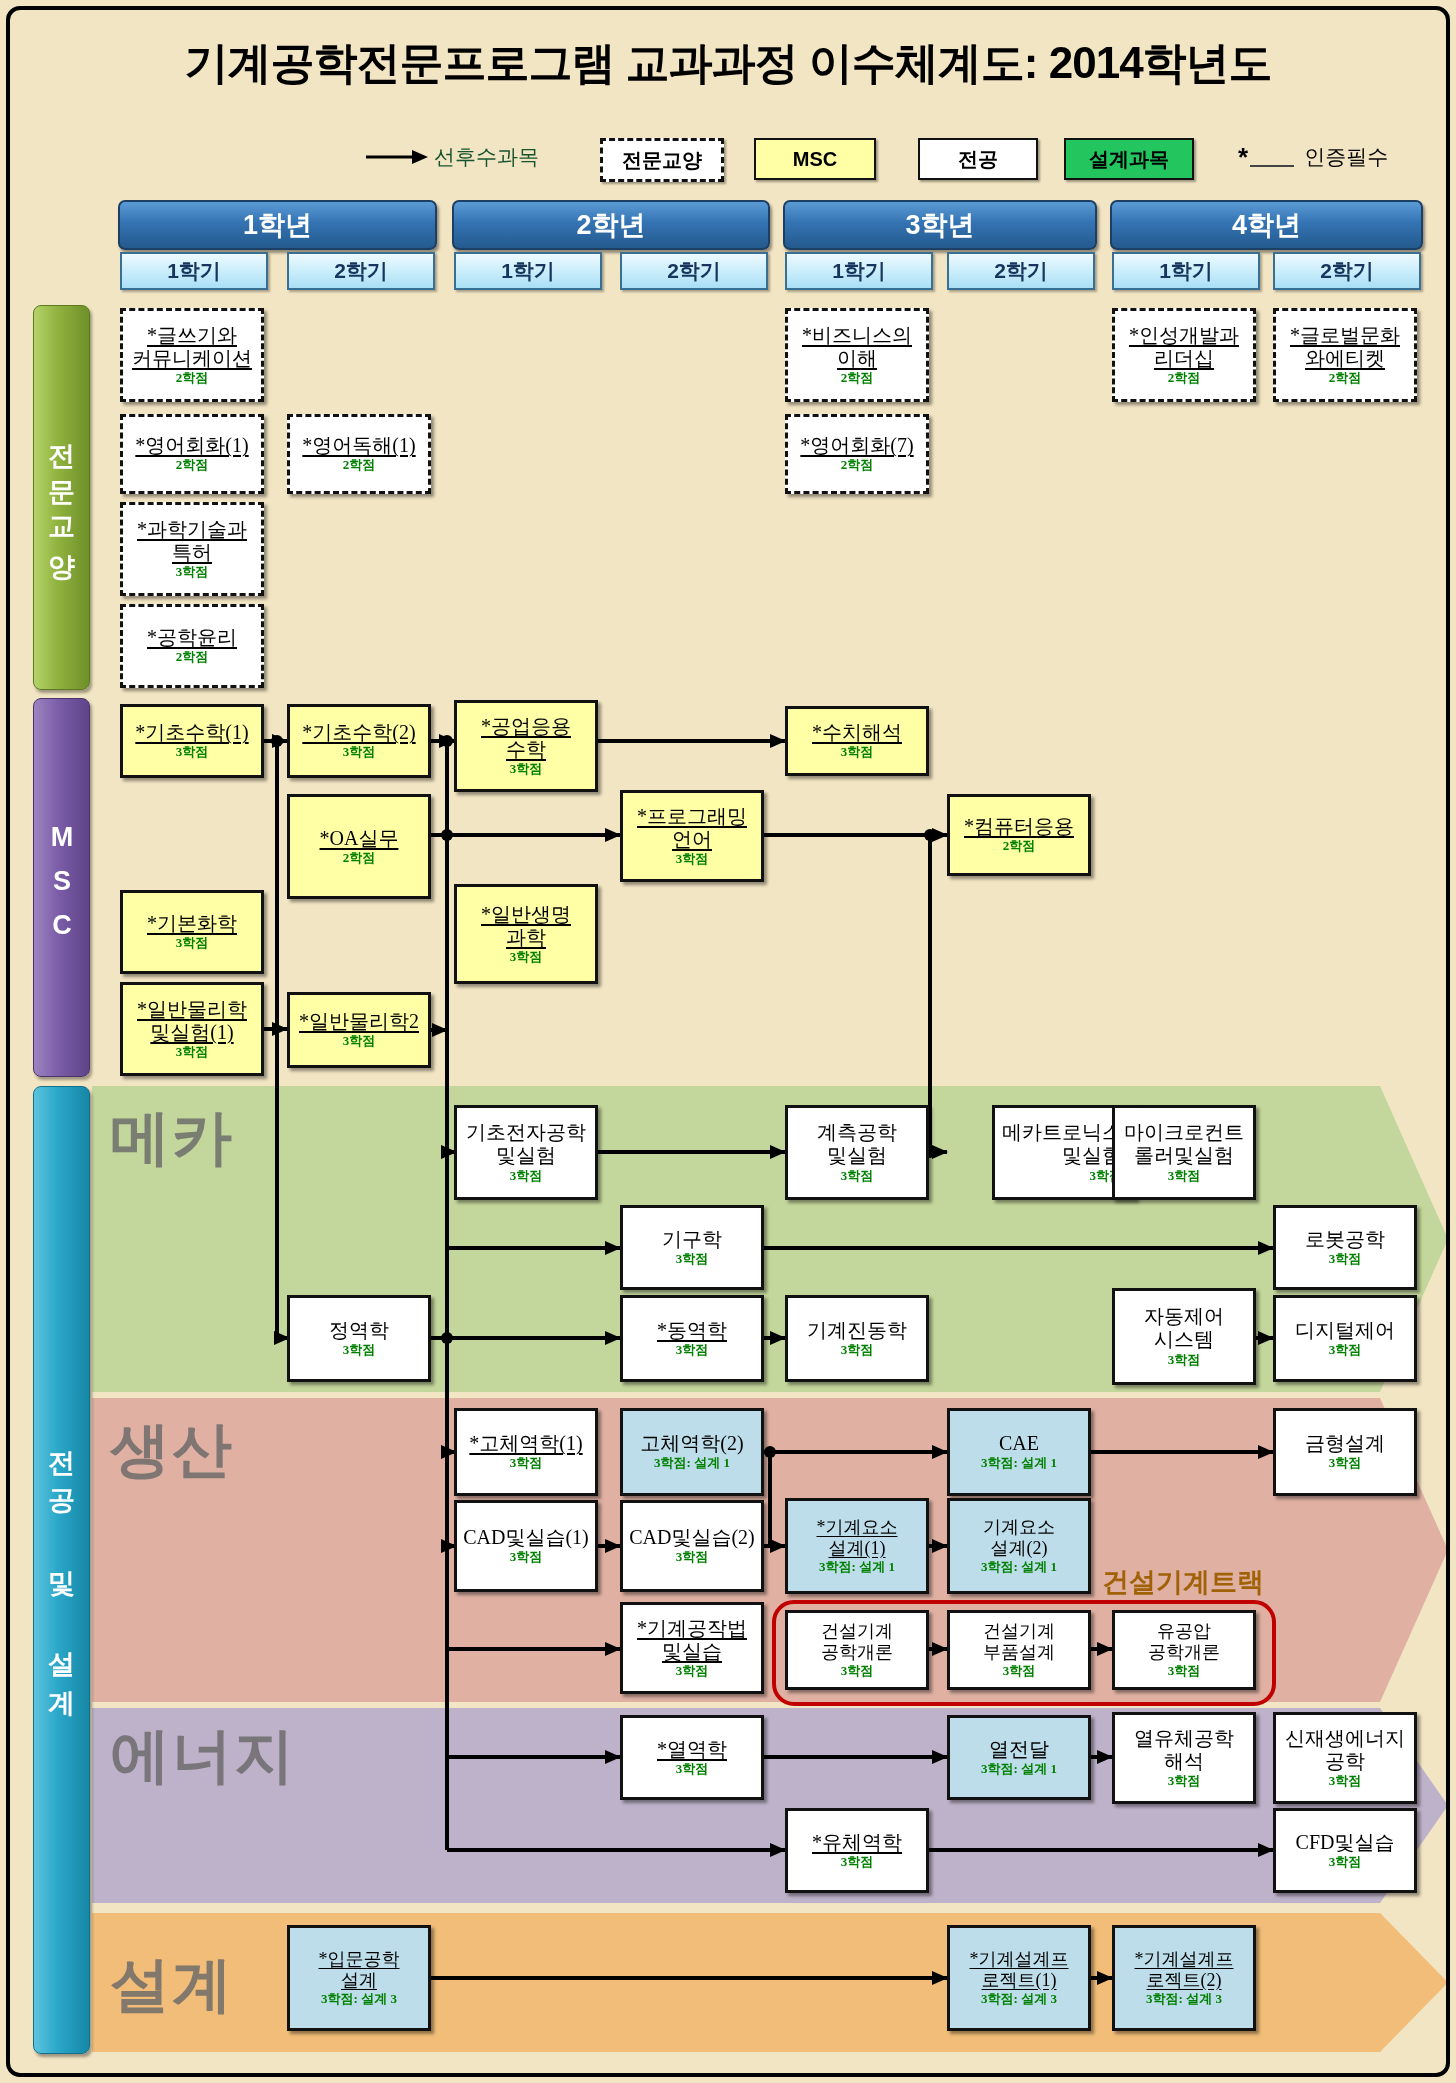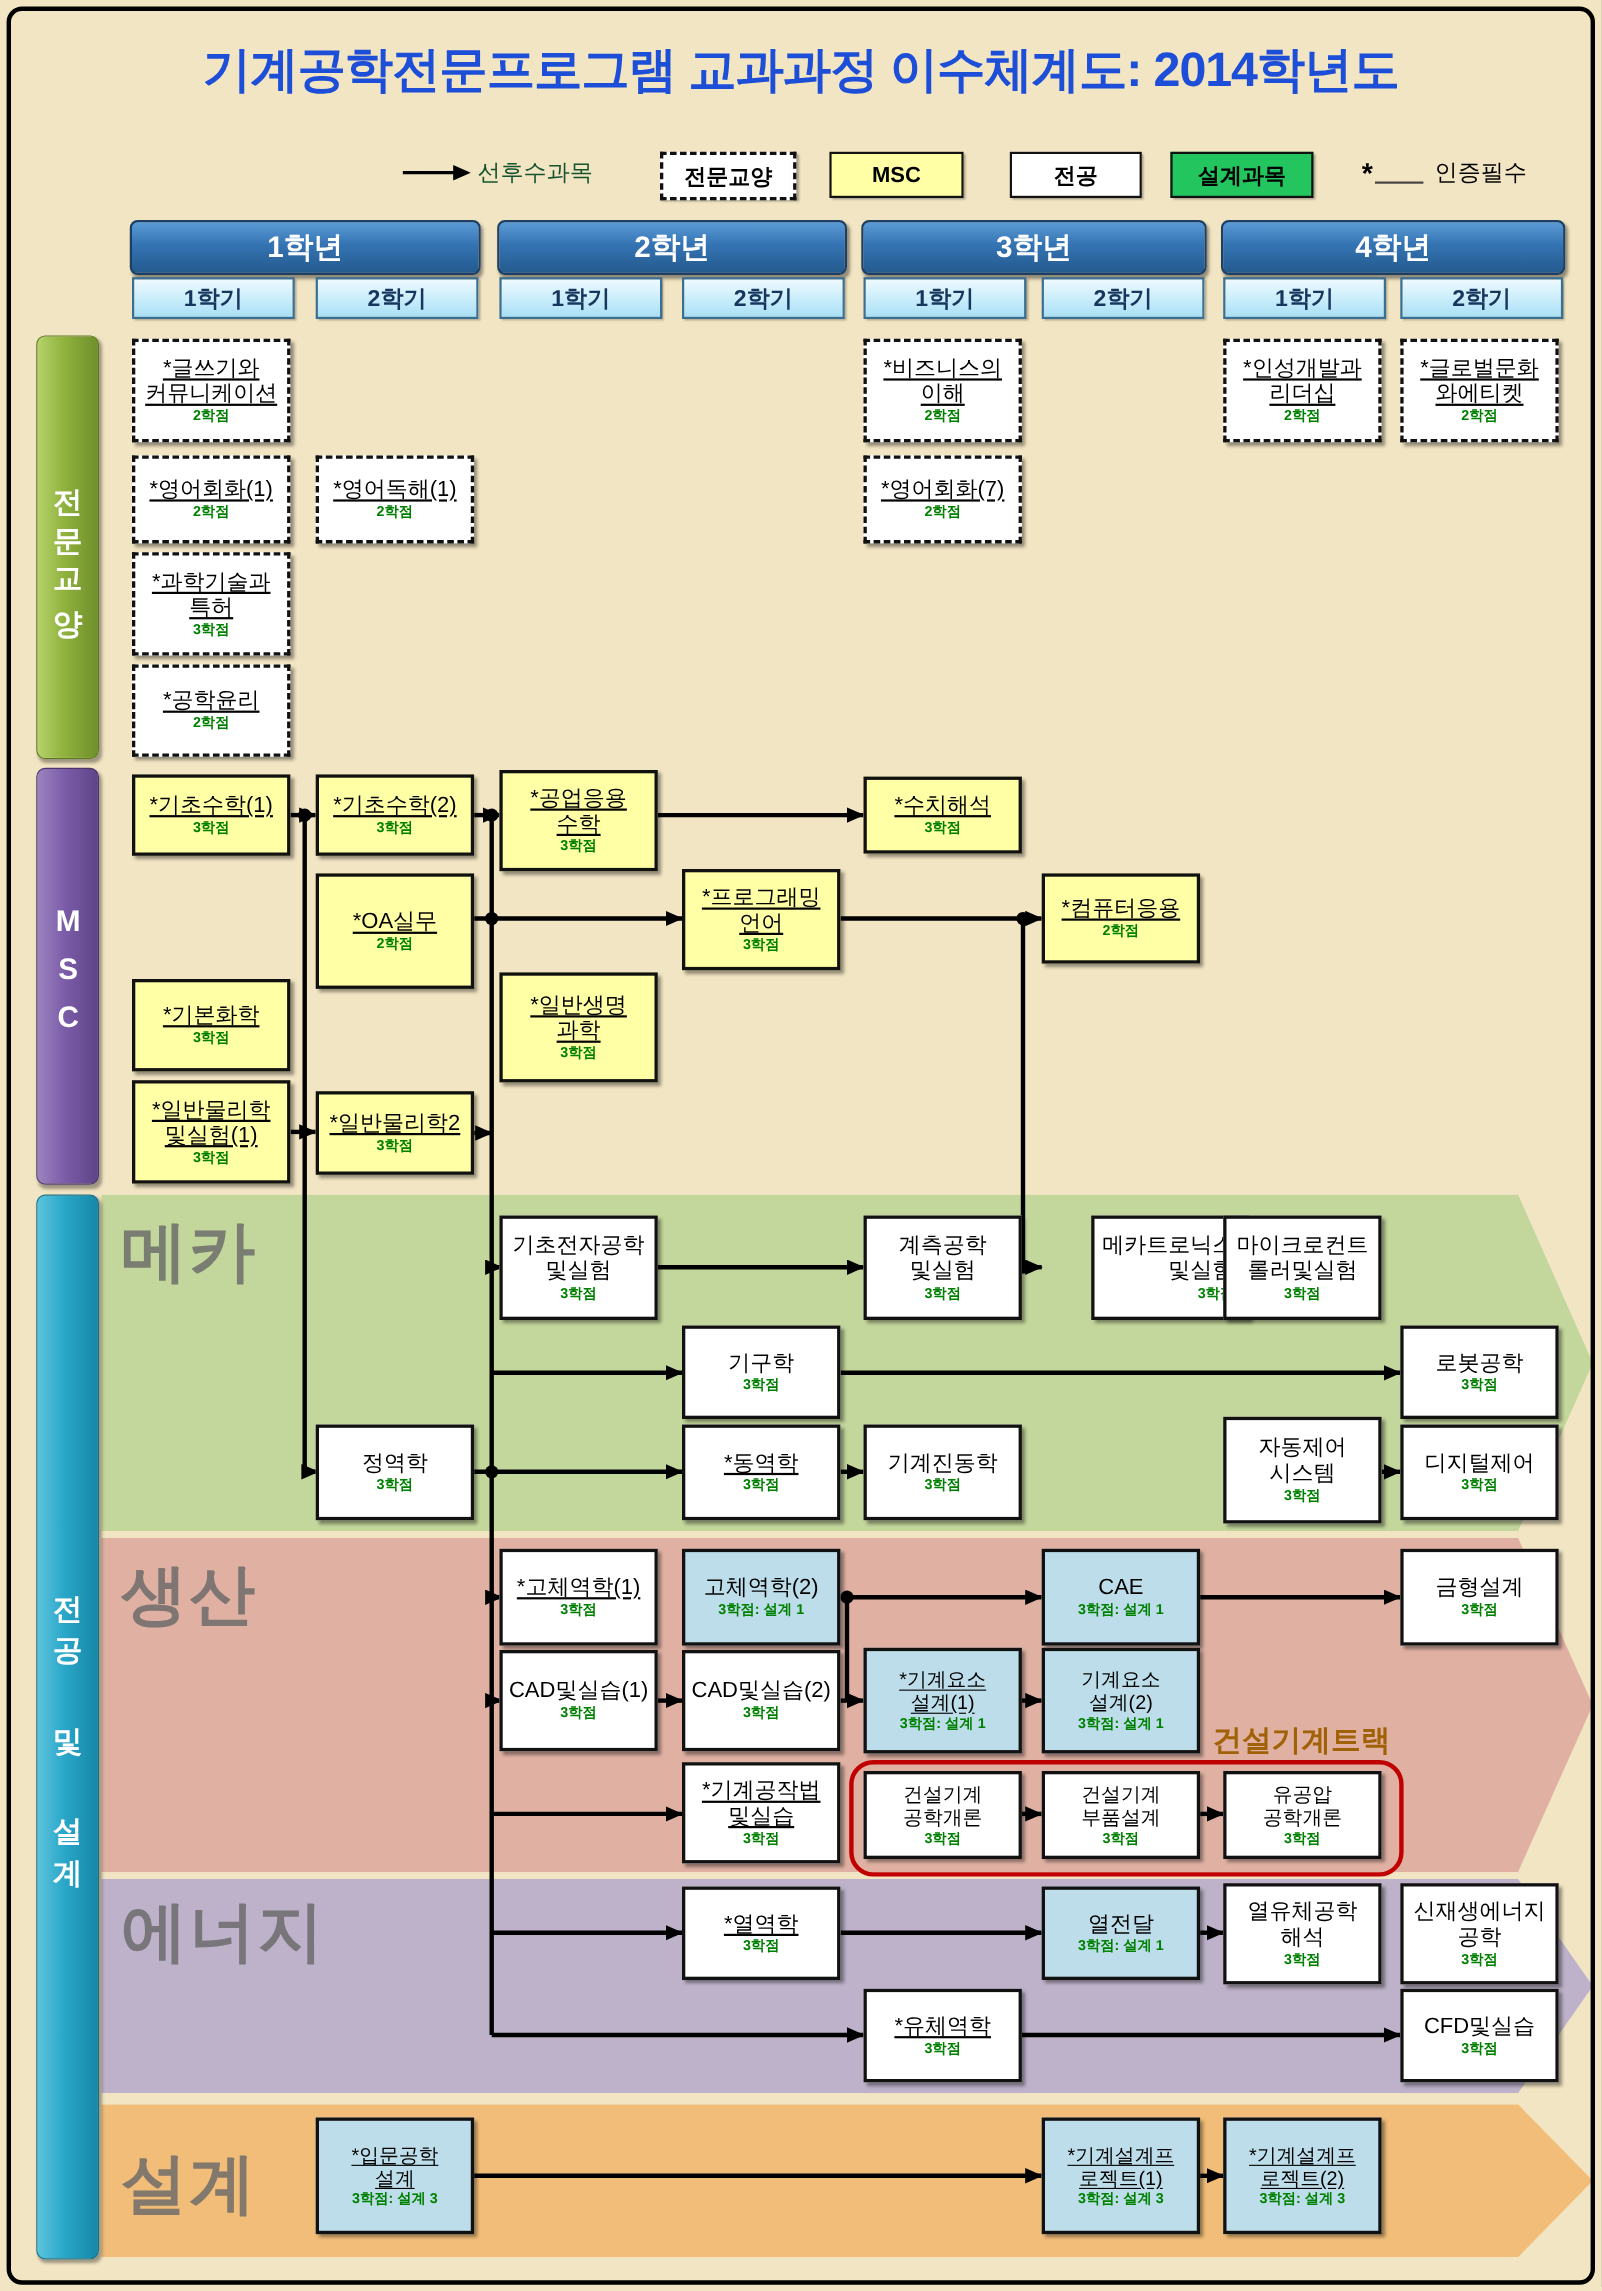--- a/index.html
+++ b/index.html
@@ -5,21 +5,21 @@
   html,body{margin:0;padding:0;background:#cfc6ae;}
   .page{
     position:relative;width:1456px;height:2083px;margin:0 auto;
     background:#f2e5c3;
     font-family:"Liberation Sans","DejaVu Sans",sans-serif;
     overflow:hidden;
   }
   .frame{position:absolute;inset:6px;border:4px solid #000;border-radius:14px;pointer-events:none;z-index:60;}
   .title{
     position:absolute;left:0;top:34px;width:100%;text-align:center;
-    font-size:44px;font-weight:bold;color:#1d4ed8;letter-spacing:-1px;z-index:5;
+    font-size:44px;font-weight:bold;color:#000000;letter-spacing:-1px;z-index:5;
   }
   
   .legend{position:absolute;left:0;top:138px;width:100%;height:42px;z-index:5;}
   .lg-item{position:absolute;top:0;height:38px;display:flex;align-items:center;}
   .lg-arrow{left:366px;}
   .lg-arrow-label{left:434px;font-size:21px;color:#14532d;}
   .lg-box{justify-content:center;text-align:center;font-size:20px;font-weight:bold;color:#000;background:#fff;box-shadow:2px 2px 2px rgba(0,0,0,.35);}
   .lg-liberal{left:600px;width:118px;border:3px dashed #111;}
   .lg-msc{left:754px;width:118px;border:2px solid #111;background:#ffffa6;}
   .lg-major{left:918px;width:116px;border:2px solid #111;background:#fff;}
@@ -51,21 +51,21 @@
   .sb-msc{background:linear-gradient(90deg,#9d84c0,#7b5ca8 45%,#5e4487);border:1px solid #4a356c;letter-spacing:14px;}
   .sb-major{background:linear-gradient(90deg,#5cc4de,#29a6c8 45%,#1787a6);border:1px solid #13708a;letter-spacing:12px;}
   
   .band{position:absolute;left:92px;width:1356px;z-index:1;
     clip-path:polygon(0 0,calc(100% - 68px) 0,100% 50%,calc(100% - 68px) 100%,0 100%);}
   .band-label{position:absolute;font-size:60px;font-weight:bold;color:rgba(105,105,105,.82);z-index:2;letter-spacing:2px;}
   
   .course{
     position:absolute;display:flex;flex-direction:column;align-items:center;justify-content:center;
     background:#fff;border:3px solid #111;box-shadow:3px 3px 3px rgba(0,0,0,.4);
-    z-index:10;padding:2px 11px;box-sizing:border-box;text-align:center;
+    z-index:10;padding:2px 11px;box-sizing:border-box;text-align:center;font-family:Liberation Serif, serif;
   }
   .course.liberal{border:3px dashed #111;}
   .course.msc{background:#ffffa6;}
   .course.design{background:#bcdde9;}
   .c-line{font-size:20px;line-height:1.16;color:#000;white-space:nowrap;}
   .course.small .c-line{font-size:18px;}
   .u .c-line{text-decoration:underline;text-underline-offset:3px;}
   .c-credit{font-size:13px;line-height:1.25;font-weight:bold;color:#008000;white-space:nowrap;}
   
   .track-box{position:absolute;border:4px solid #c00000;border-radius:22px;z-index:9;background:transparent;}

